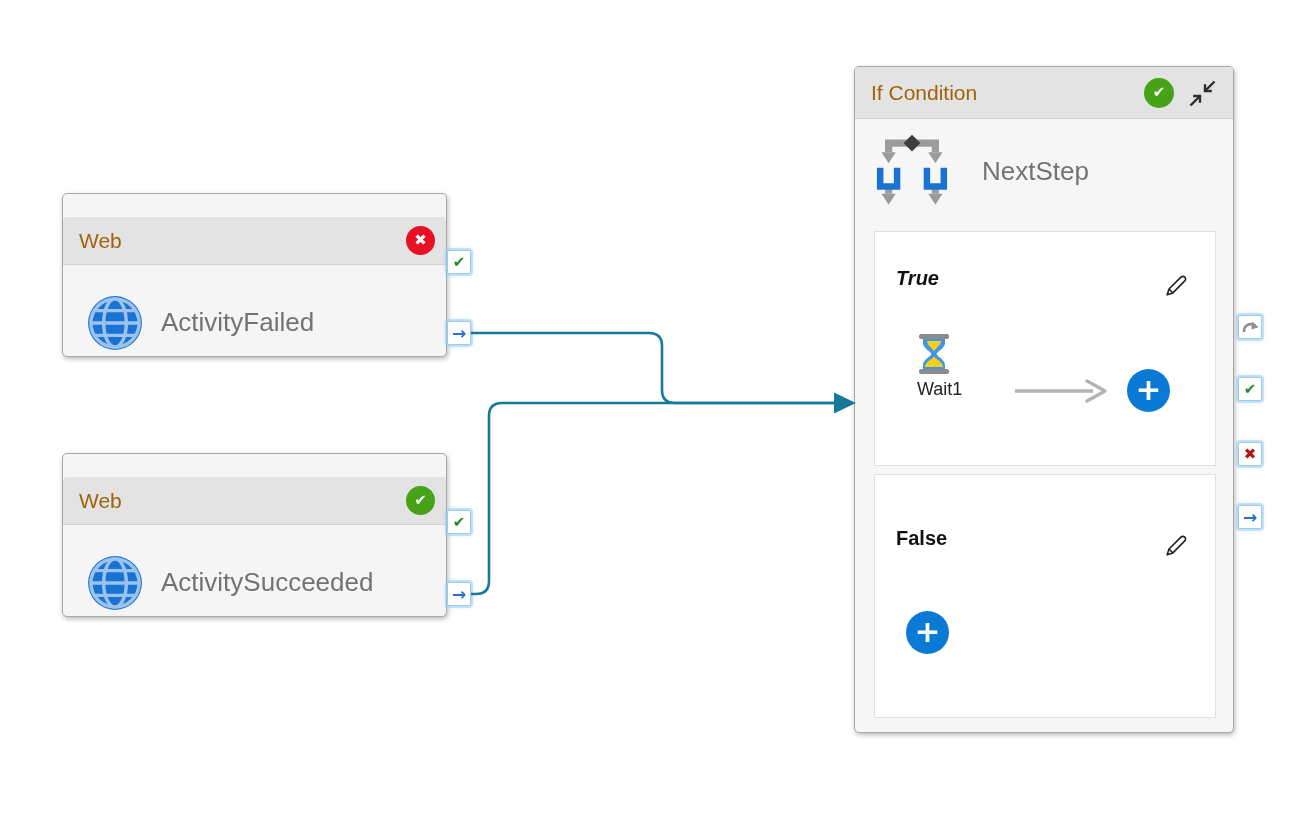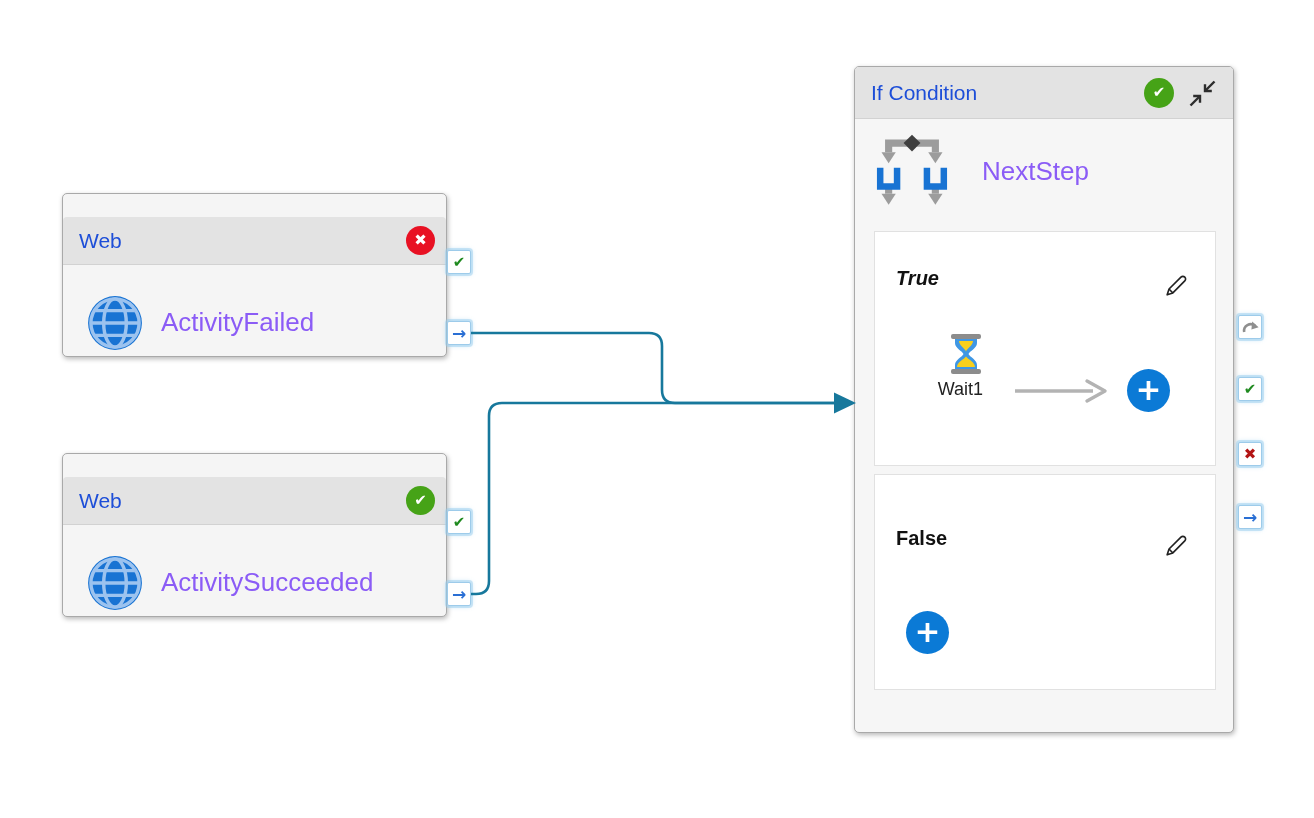--- a/index.html
+++ b/index.html
@@ -18,22 +18,22 @@
   }
   .node-header{
     background:#e3e3e3;border-bottom:1px solid #d2d2d2;border-radius:4px 4px 0 0;
     display:flex;align-items:center;justify-content:space-between;
     padding:0 11px 0 16px;box-sizing:border-box;
   }
   .web-node{width:385px;height:164px;}
   .web-node .node-header{height:48px;margin-top:23px;}
   .if-node{width:380px;height:667px;background:#f6f6f6;}
   .if-node .node-header{height:52px;padding-right:14px;}
-  .node-type{font-size:21px;color:#1d4ed8;}
-  .node-name{font-size:26px;color:#8b5cf6;}
+  .node-type{font-size:21px;color:#a16207;}
+  .node-name{font-size:26px;color:#737373;}
   .web-body{display:flex;align-items:center;height:115px;padding-left:24px;gap:18px;}
   
   .badge{width:29px;height:29px;border-radius:50%;display:flex;align-items:center;justify-content:center;flex:0 0 auto;}
   .badge-green{background:#46a317;}
   .badge-red{background:#e81123;}
   .badge span{color:#ffffff;font-family:"DejaVu Sans",sans-serif;font-size:15px;font-weight:bold;line-height:1;}
   .header-right{display:flex;align-items:center;gap:11px;}
   
   .port{
     position:absolute;width:24px;height:24px;background:#ffffff;border:1px solid #9dcbea;border-radius:2px;
@@ -43,27 +43,27 @@
   .port span{font-family:"DejaVu Sans",sans-serif;font-weight:bold;line-height:1;}
   .pc{color:#1f8a1f;font-size:15px;}
   .px{color:#b31414;font-size:15px;}
   .pa{color:#2a6fd4;font-size:17px;}
   
   .if-title-row{position:absolute;left:18px;top:66px;height:76px;display:flex;align-items:center;gap:31px;}
   .branch-box{
     position:absolute;left:19px;width:342px;background:#ffffff;border:1px solid #e1e1e1;box-sizing:border-box;
   }
   .true-box{top:164px;height:235px;}
-  .false-box{top:407px;height:216px;}
+  .false-box{top:407px;height:244px;}
   .branch-head{display:flex;align-items:flex-start;justify-content:space-between;padding:0 24px 0 21px;}
   .true-box .branch-head{margin-top:35px;font-style:italic;}
   .false-box .branch-head{margin-top:52px;}
   .branch-label{font-size:20px;font-weight:bold;color:#111111;}
   .pencil{margin-top:4px;}
-  .wait-tile{position:absolute;left:42px;top:102px;width:66px;display:flex;flex-direction:column;align-items:flex-end;gap:5px;}
+  .wait-tile{position:absolute;left:42px;top:102px;width:66px;display:flex;flex-direction:column;align-items:flex-start;gap:5px;}
   .wait-label{font-size:18px;color:#222222;}
   .branch-arrow{position:absolute;left:138px;top:146px;}
   .plus-btn{
     position:absolute;width:43px;height:43px;border-radius:50%;background:#0b7ad6;border:none;padding:0;
     display:flex;align-items:center;justify-content:center;cursor:pointer;
   }
   .plus-btn span{color:#ffffff;font-size:31px;font-weight:bold;line-height:1;margin-top:-3px;font-family:"DejaVu Sans",sans-serif;}
   .true-plus{left:252px;top:137px;}
   .false-plus{left:31px;top:136px;}
 </style>

